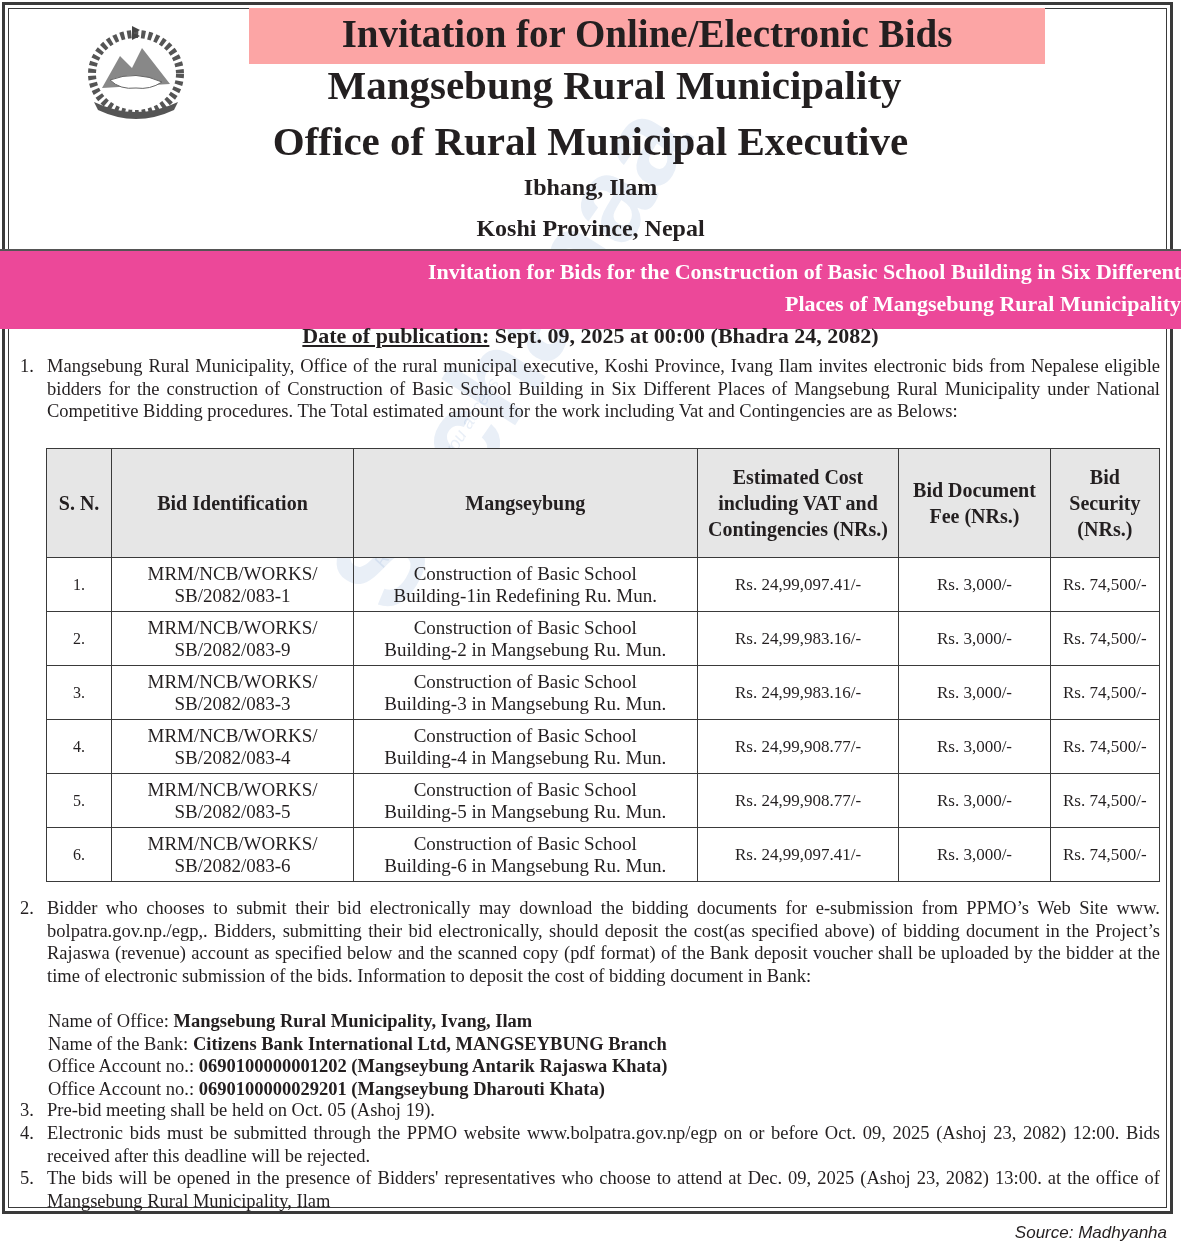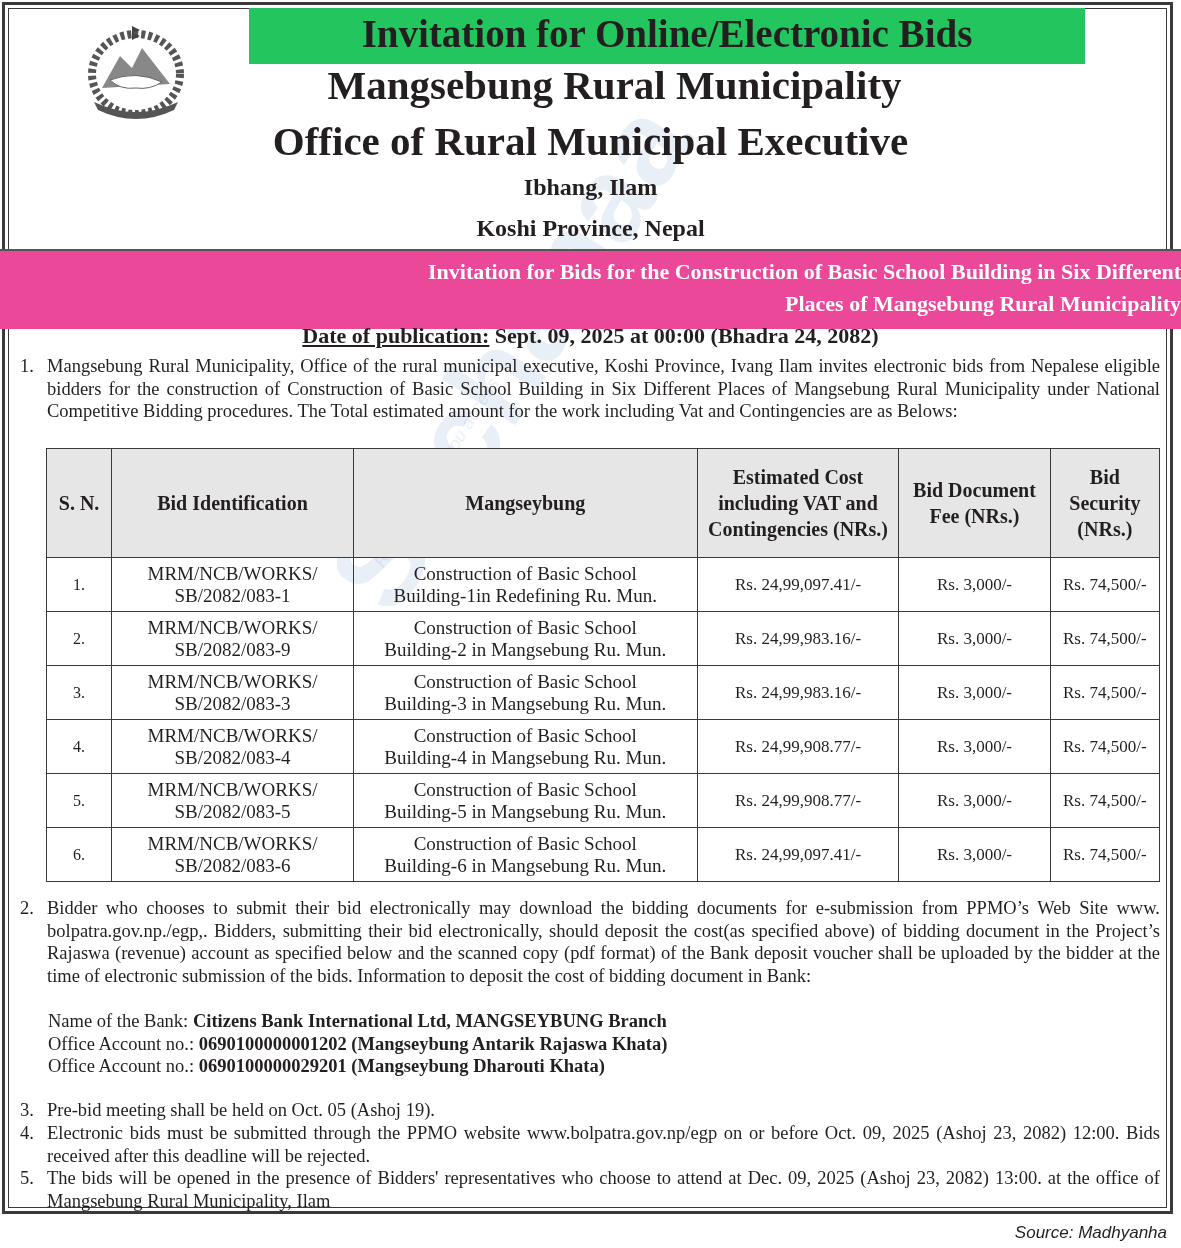--- a/index.html
+++ b/index.html
@@ -4,21 +4,21 @@
 <style>
   html, body { margin:0; padding:0; background:#ffffff; }
   body { width:1181px; height:1248px; position:relative; overflow:hidden;
          font-family:"Liberation Serif", "DejaVu Serif", serif; color:#231f20; }
   .frame { position:absolute; left:2px; top:2px; width:1171px; height:1212px;
            border:3px solid #3a3a3a; box-sizing:border-box; }
   .frame-inner { position:absolute; left:3px; top:3px; right:3px; bottom:3px;
            border:1px solid #3a3a3a; }
   .emblem { position:absolute; left:80px; top:18px; width:112px; height:108px; }
   .title-box { position:absolute; left:249px; top:0; width:796px; height:56px;
-               background:#22c55e;padding-left:40px; }
+               background:#fca5a5; }
   .title { position:absolute; left:0; right:0; top:4px; text-align:center;
            font-weight:bold; font-size:39px; line-height:44px; }
   .muni { position:absolute; left:0; width:1181px; top:62px; text-align:center;
           font-weight:bold; font-size:41px; line-height:46px;padding-left:24px; }
   .office { position:absolute; left:0; width:1181px; top:118px; text-align:center;
           font-weight:bold; font-size:41px; line-height:46px; }
   .addr1 { position:absolute; left:0; width:1181px; top:172px; text-align:center;
           font-weight:bold; font-size:24px; line-height:30px; }
   .addr2 { position:absolute; left:0; width:1181px; top:213px; text-align:center;
           font-weight:bold; font-size:24px; line-height:30px; }
@@ -191,20 +191,21 @@
       </tr>
     </tbody>
 </table>
 
 <div class="item body-text" style="top:897px;">
   <span class="num">2.</span>
   <div class="txt">Bidder who chooses to submit their bid electronically may download the bidding documents for e-submission from PPMO’s Web Site www. bolpatra.gov.np./egp,. Bidders, submitting their bid electronically, should deposit the cost(as specified above) of bidding document in the Project’s Rajaswa (revenue) account as specified below and the scanned copy (pdf format) of the Bank deposit voucher shall be uploaded by the bidder at the time of electronic submission of the bids. Information to deposit the cost of bidding document in Bank:</div>
 </div>
 
 <div class="bank">
+  <div><span>Name of Office: </span><b>Mangsebung Rural Municipality, Ivang, Ilam</b></div>
   <div><span>Name of the Bank: </span><b>Citizens Bank International Ltd, MANGSEYBUNG Branch</b></div>
   <div><span>Office Account no.: </span><b>0690100000001202 (Mangseybung Antarik Rajaswa Khata)</b></div>
   <div><span>Office Account no.: </span><b>0690100000029201 (Mangseybung Dharouti Khata)</b></div>
 </div>
 
 <div class="item body-text" style="top:1099px;">
   <span class="num">3.</span>
   <div class="txt">Pre-bid meeting shall be held on Oct. 05 (Ashoj 19).</div>
 </div>
 <div class="item body-text" style="top:1122px;">

